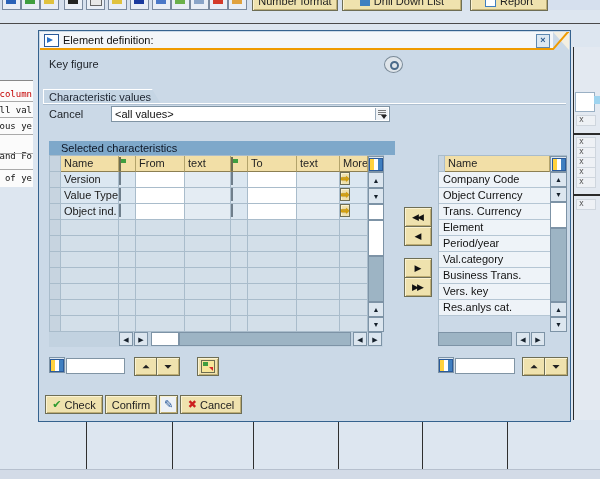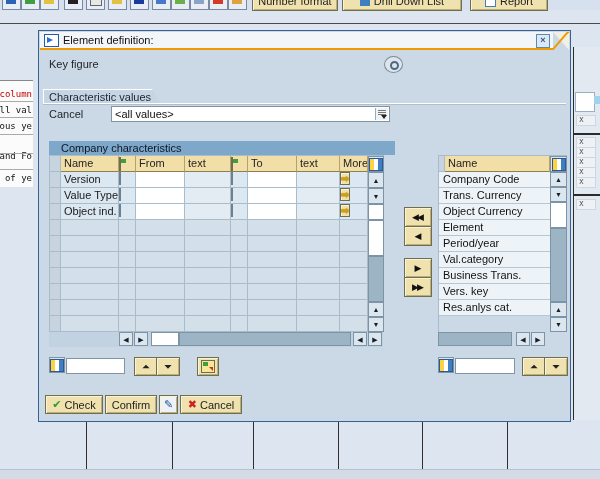--- a/index.html
+++ b/index.html
@@ -194,21 +194,21 @@
   <span class="matchcode" style="left:345px;top:25px"></span>
 
   <div class="tab">Characteristic values</div>
   <div class="tabline"></div>
   <span class="label" style="left:10px;top:77px">Cancel</span>
   <span class="combo" style="left:72px;top:75px;width:274px">
     <span>&lt;all values&gt;</span>
     <span class="dd"></span>
   </span>
 
-  <div class="band" style="left:10px;top:110px;width:334px">Company characteristics</div>
+  <div class="band" style="left:10px;top:110px;width:334px">Selected characteristics</div>
 
   <div class="abs" style="left:10px;top:124px;width:334px;height:176px;border-left:1px solid #a9bccb;border-top:1px solid #a9bccb">
 
     <div style="display:flex;height:16px">
       <span class="cell selcol" style="width:11px"></span>
       <span class="cell hdr" style="width:58px">Name</span>
       <span class="cell hdr" style="width:17px;padding:1px 0 0"><span class="msicon"></span></span>
       <span class="cell hdr" style="width:49px">From</span>
       <span class="cell hdr" style="width:46px">text</span>
       <span class="cell hdr" style="width:17px;padding:1px 0 0"><span class="msicon"></span></span>
@@ -384,22 +384,22 @@
   <div class="abs" style="left:399px;top:124px;width:128px;height:176px;border-left:1px solid #a9bccb;border-top:1px solid #a9bccb">
     <div style="display:flex;height:16px">
       <span class="cell selcol" style="width:6px"></span>
       <span class="cell hdr" style="width:105px">Name</span>
       <span class="sb" style="width:17px;height:16px">
           <span class="gridicon"></span>
         </span>
     </div>
     <div class="abs" style="left:0;top:16px;width:111px">
       <div class="avrow" style="height:16px">Company Code</div>
+      <div class="avrow" style="height:16px">Object Currency</div>
       <div class="avrow" style="height:16px">Trans. Currency</div>
-      <div class="avrow" style="height:16px">Object Currency</div>
       <div class="avrow" style="height:16px">Element</div>
       <div class="avrow" style="height:16px">Period/year</div>
       <div class="avrow" style="height:16px">Val.category</div>
       <div class="avrow" style="height:16px">Business Trans.</div>
       <div class="avrow" style="height:16px">Vers. key</div>
       <div class="avrow" style="height:16px">Res.anlys cat.</div>
     </div>
     <div class="abs sb" style="left:111px;top:16px;width:17px;height:15px">
         <span>▲</span>
       </div>

